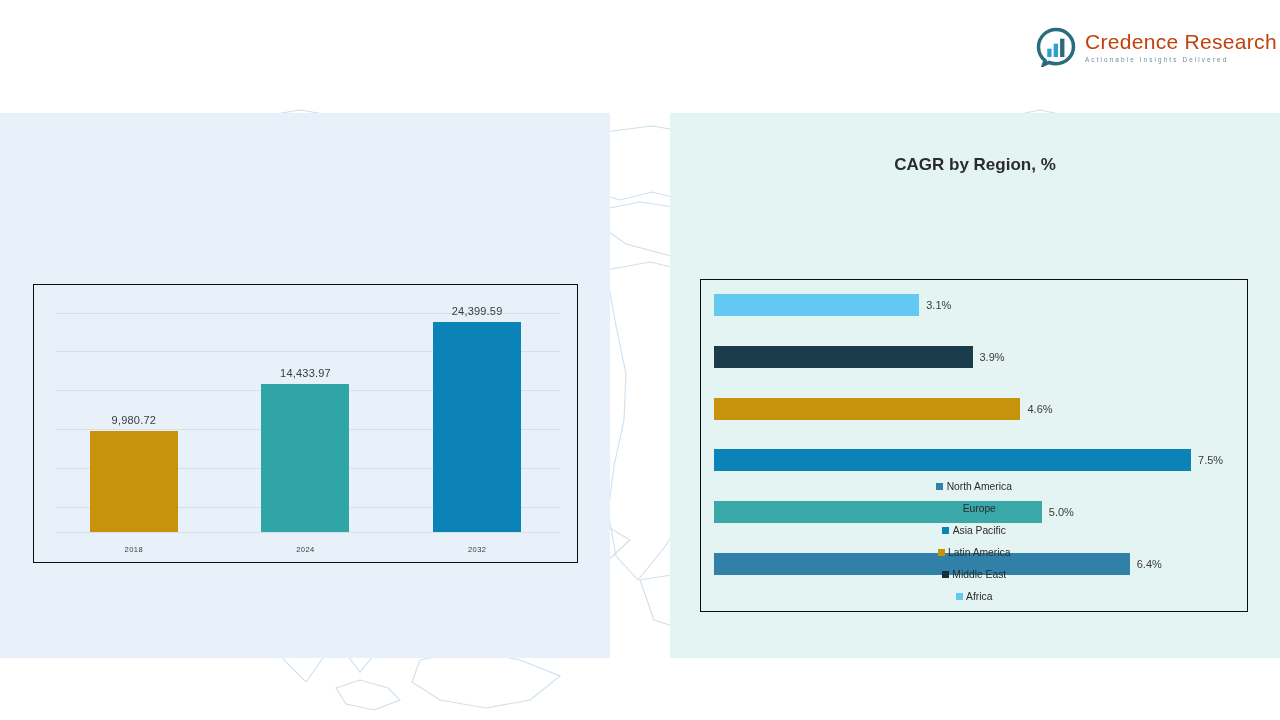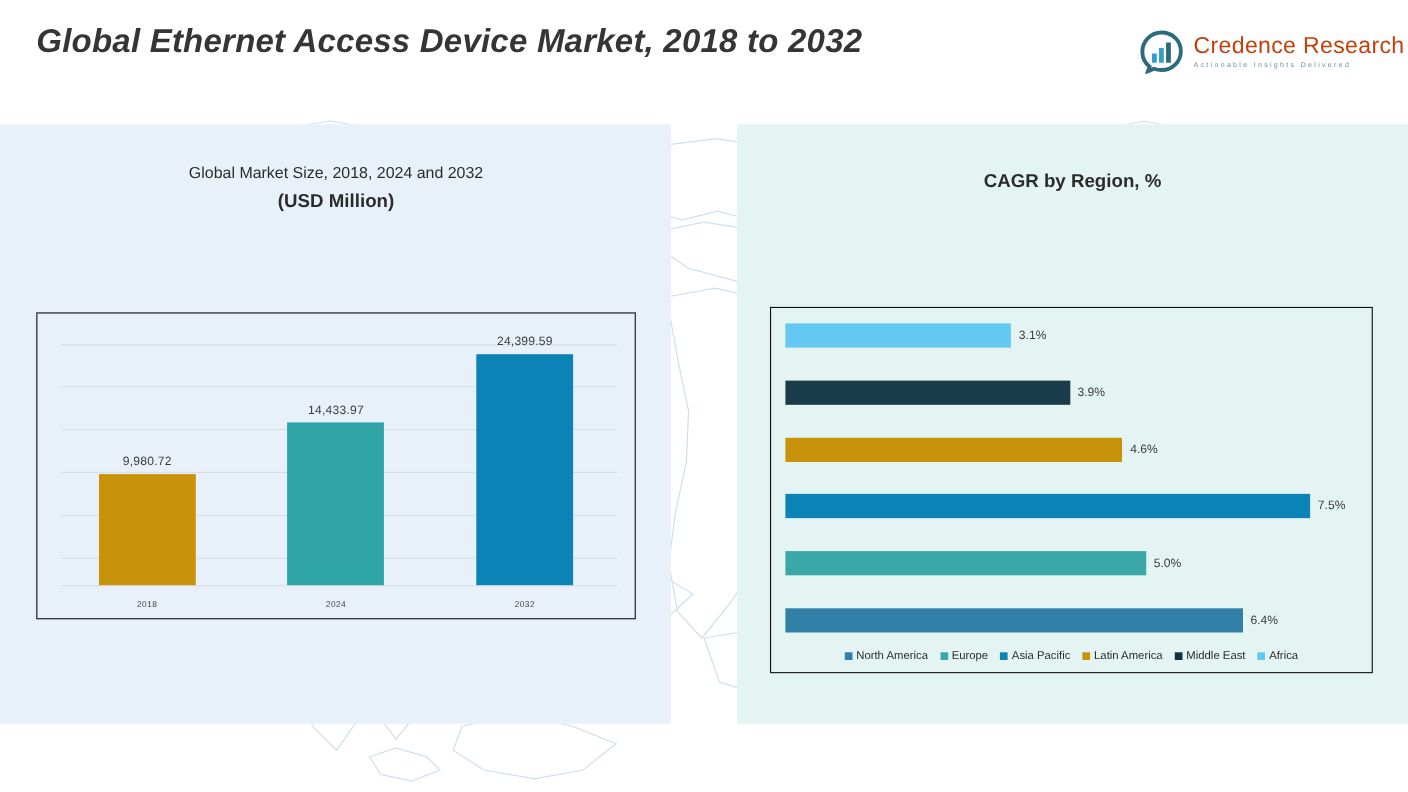--- a/index.html
+++ b/index.html
@@ -70,21 +70,21 @@
     position:absolute;left:0;top:14px;right:0;bottom:36px;
     display:flex;flex-direction:column;justify-content:space-between;
     padding-left:13px;box-sizing:border-box;
   }
   .hbar-row{display:flex;align-items:center;height:22px;}
   .hbar{height:22px;}
   .hbar-value{font-size:11px;color:#3b3b3b;margin-left:7px;white-space:nowrap;}
   #right-legend{
     position:absolute;left:0;right:0;bottom:9px;
     display:flex;justify-content:center;align-items:center;gap:11px;
-    font-size:10.3px;color:#2b2b2b;
+    font-size:10.3px;color:#2b2b2b;flex-direction:column;
   }
   .legend-item{display:flex;align-items:center;gap:3.5px;white-space:nowrap;}
   .legend-swatch{width:7px;height:7px;display:inline-block;}
 </style>
 </head>
 <body>
 
 <div id="stage">
 
   <svg id="worldmap" viewBox="0 0 1280 720" preserveAspectRatio="none" aria-hidden="true">
@@ -108,39 +108,34 @@
       <path d="M520 520 L560 512 L600 522 L630 540 L604 564 L566 572 L530 560 Z"></path>
       <path d="M640 580 L690 572 L736 584 L764 602 L734 626 L692 632 L654 620 Z"></path>
       <path d="M960 560 L1010 552 L1056 562 L1086 580 L1056 604 L1014 610 L976 598 Z"></path>
       <path d="M336 688 L360 680 L388 688 L400 700 L374 710 L346 704 Z"></path>
     </g>
   </svg>
 
   <div id="panel-left" class="panel"></div>
   <div id="panel-right" class="panel"></div>
 
-  <div id="header-title">Global Ethernet Access Device Market, 2018 to 2032</div>
 
   <div id="logo">
     <svg id="logo-mark" viewBox="0 0 48 48">
       <path d="M24 3 C12.4 3 3 12.4 3 24 c0 6.6 3.1 12.5 7.9 16.3 L9 45.5 l6.6-2.9 C18.2 43.5 21 44 24 44 c11.6 0 21-9 21-20.6 C45 12 35.6 3 24 3 z" fill="none" stroke="#2c6a7d" stroke-width="4.2"></path>
       <rect x="13.5" y="26" width="5.2" height="10" fill="#2f9fd0"></rect>
       <rect x="21.2" y="20" width="5.2" height="16" fill="#2f9fd0"></rect>
       <rect x="28.9" y="14" width="5.2" height="22" fill="#2c6a7d"></rect>
     </svg>
     <div id="logo-text">
       <div id="logo-name">Credence Research</div>
       <div id="logo-tagline">Actionable Insights Delivered</div>
     </div>
   </div>
 
-  <div id="left-heading" class="chart-heading">
-    <span>Global Market Size, 2018, 2024 and 2032</span>
-    <span class="line2">(USD Million)</span>
-  </div>
 
   <div id="left-chart">
     <div id="left-grid">
       <div class="gridline" style="top:10%"></div>
       <div class="gridline" style="top:24%"></div>
       <div class="gridline" style="top:38%"></div>
       <div class="gridline" style="top:52%"></div>
       <div class="gridline" style="top:66%"></div>
       <div class="gridline" style="top:80%"></div>
       <div class="gridline" style="top:89%"></div>

